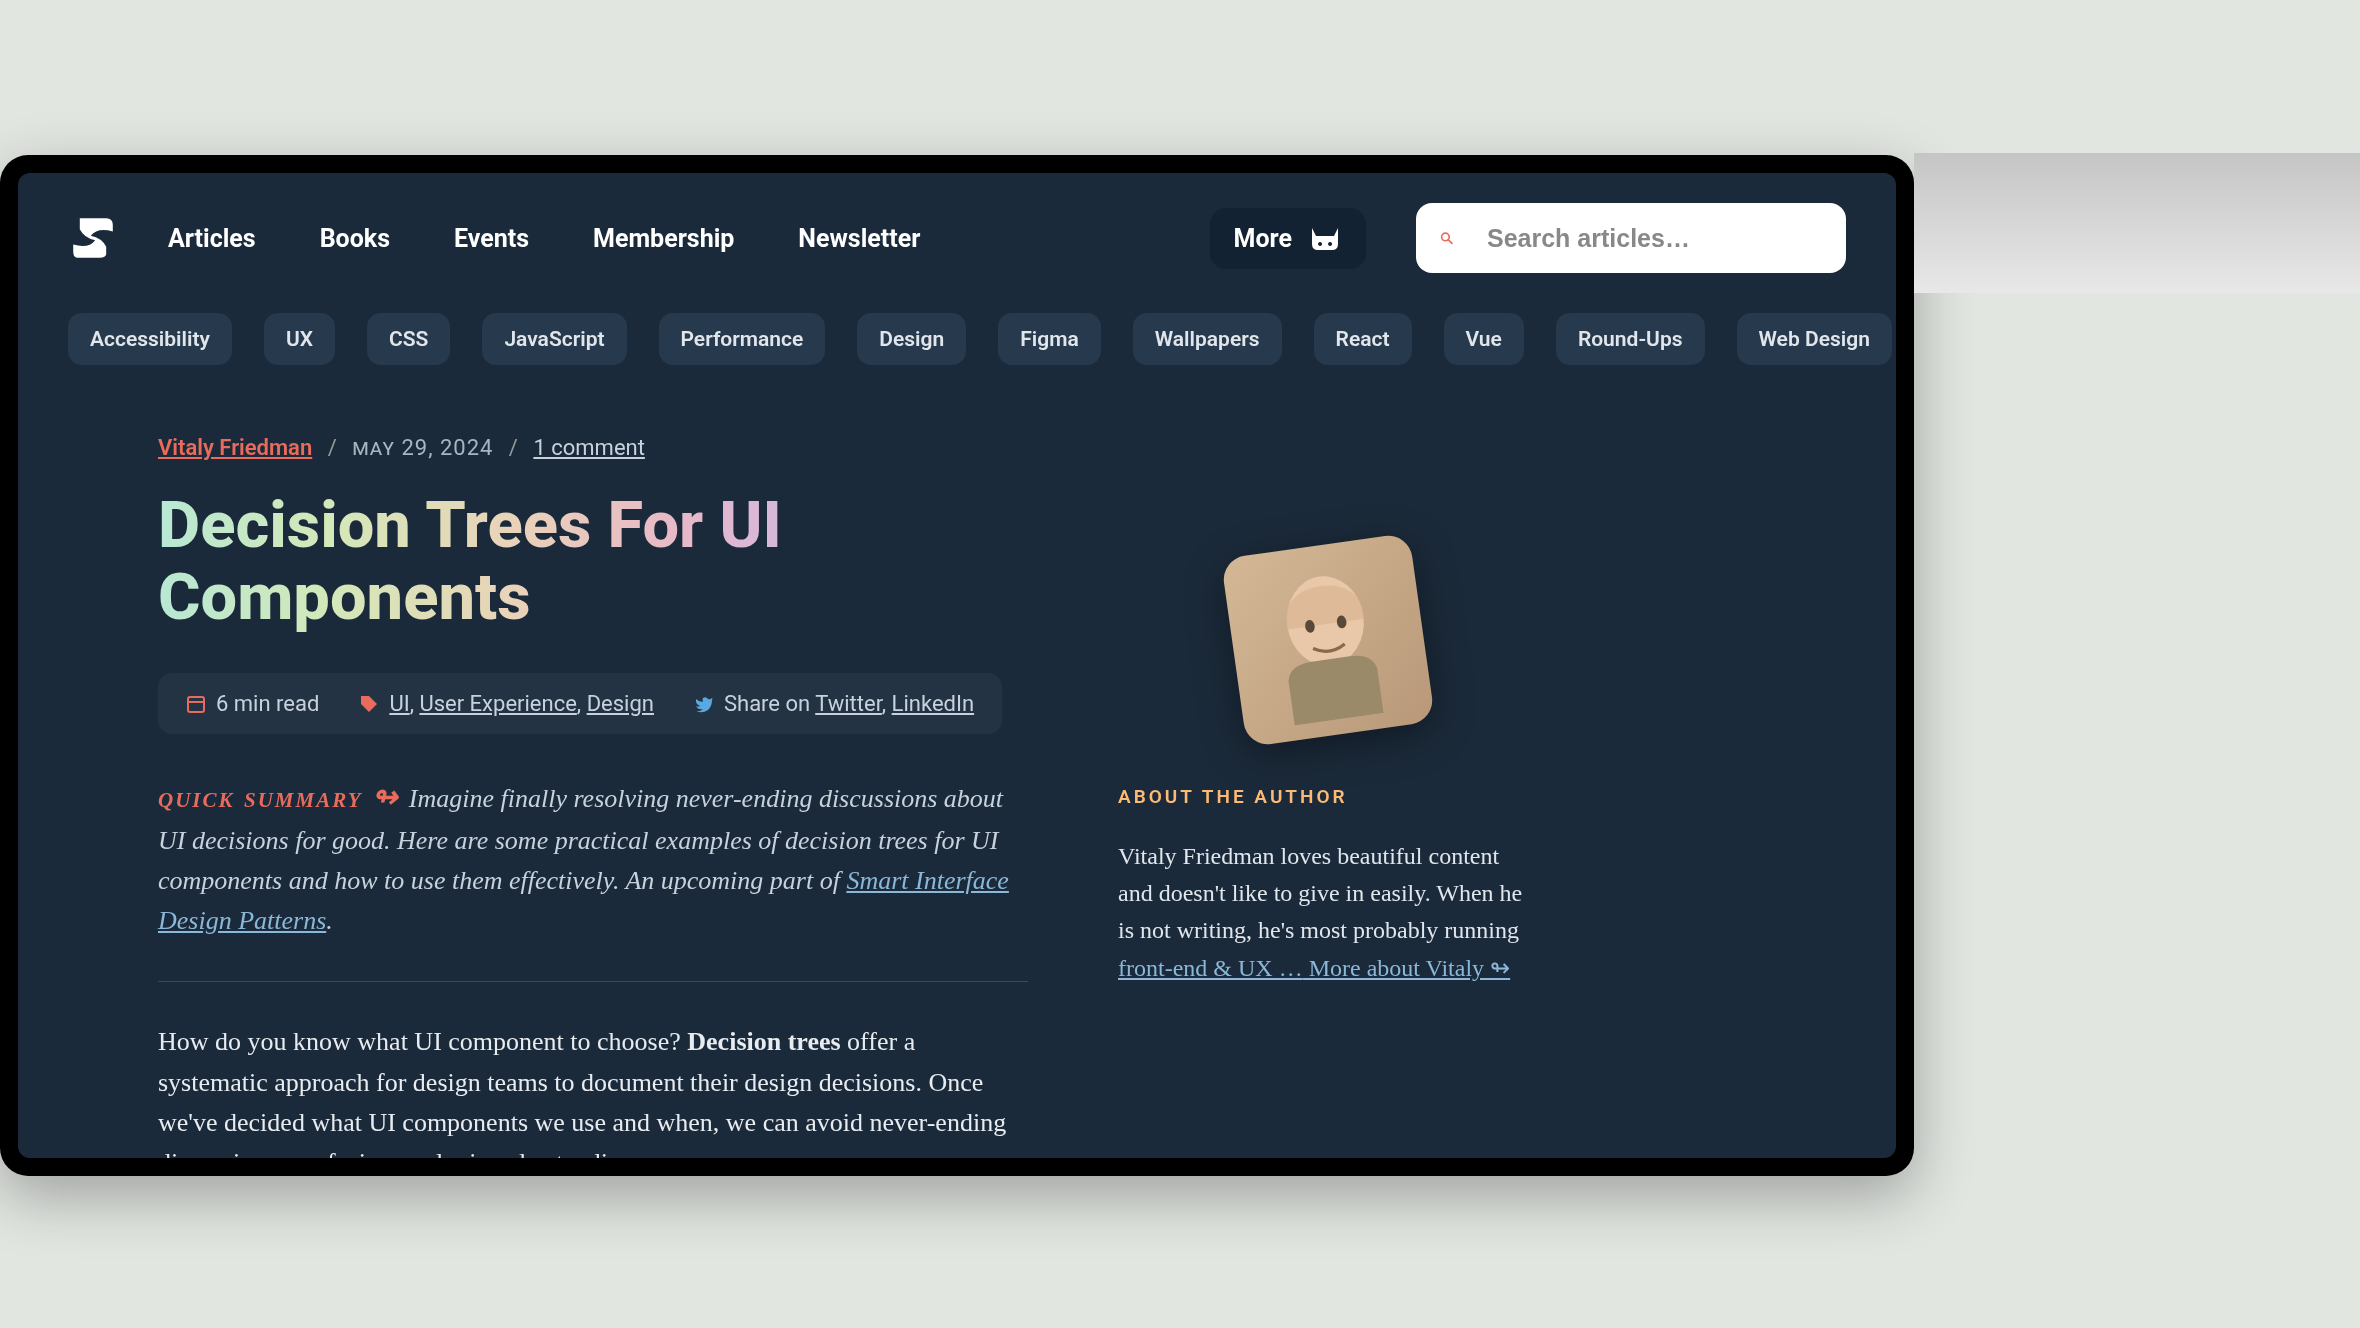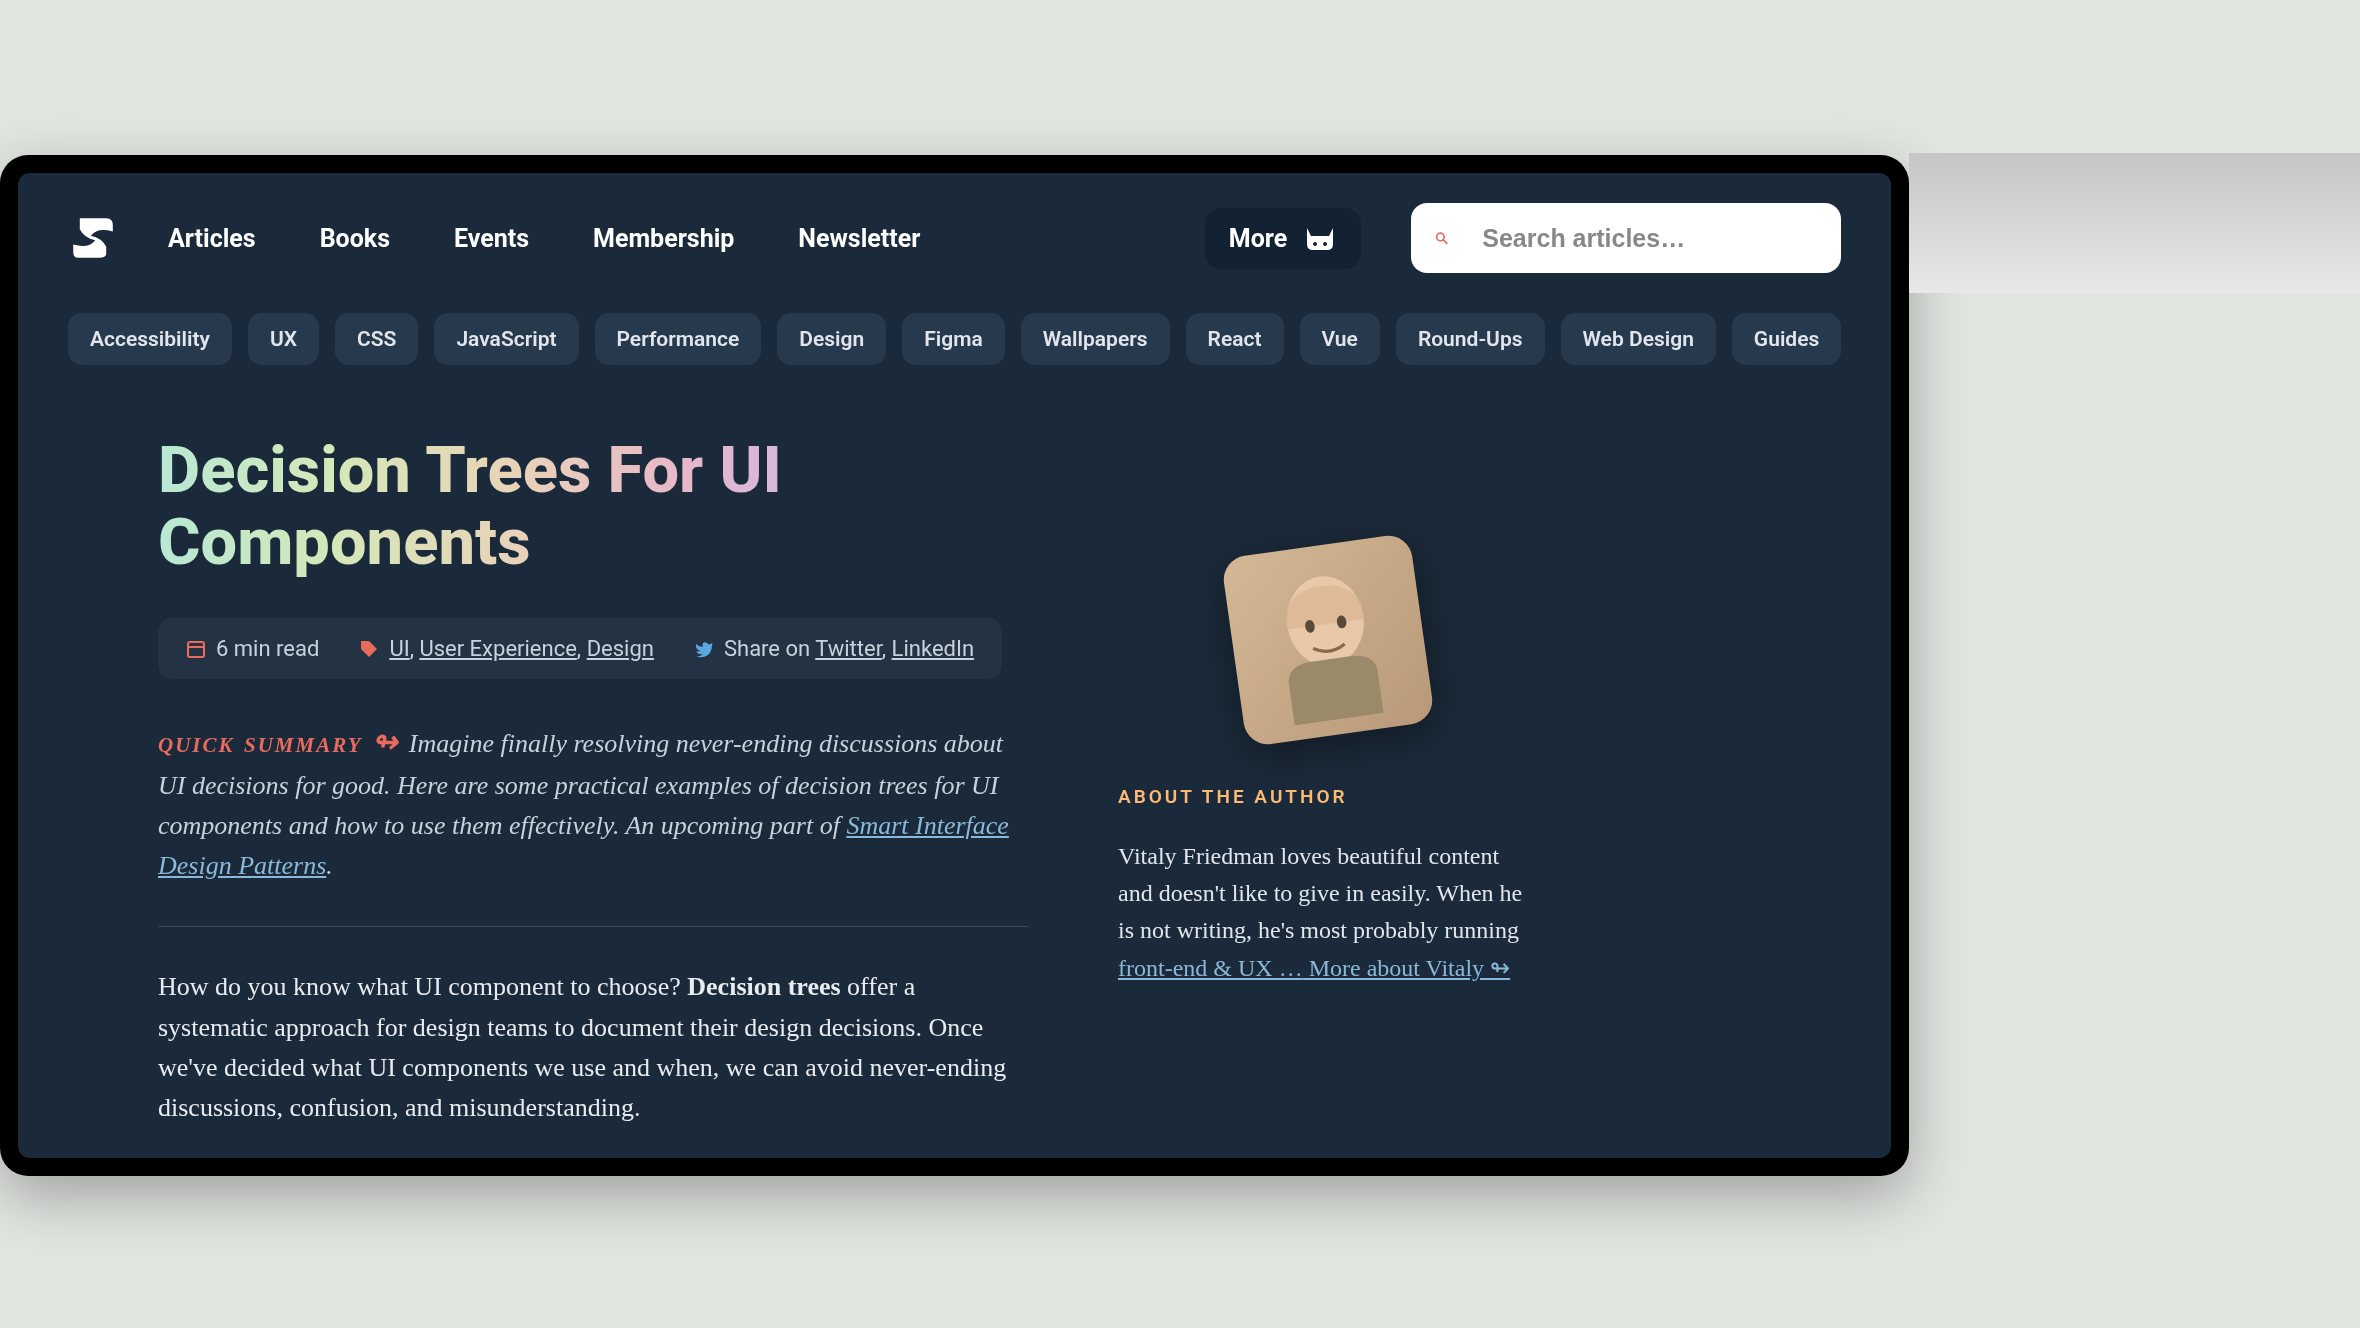--- a/index.html
+++ b/index.html
@@ -96,21 +96,21 @@
   font-weight: 600;
   color: #333;
   flex: 1;
   background: transparent;
 }
 .search-input::placeholder { color: #888; font-weight: 700; }
 
 
 .tags {
   display: flex;
-  gap: 16px;
+  gap: 32px;
   padding: 20px 50px;
   overflow: hidden;
 }
 .tag {
   background: #27394d;
   color: #e0e6ec;
   padding: 14px 22px;
   border-radius: 14px;
   font-size: 21px;
   font-weight: 600;
@@ -285,20 +285,27 @@
     <span class="tag">Vue</span>
     <span class="tag">Round-Ups</span>
     <span class="tag">Web Design</span>
     <span class="tag">Guides</span>
 
   </div>
 
   <div class="content">
     <div class="main">
 
+      <div class="meta-line">
+        <a class="author-link">Vitaly Friedman</a>
+        <span class="sep">/</span>
+        <span class="date">may 29, 2024</span>
+        <span class="sep">/</span>
+        <a class="comment-link">1 comment</a>
+      </div>
 
       <h1 class="title">Decision Trees For UI Components</h1>
 
       <div class="meta-bar">
         <span>
           <svg viewBox="0 0 20 20" class="red-icon">
                 <rect x="2" y="3" width="16" height="15" rx="2" stroke="#e86b5c" stroke-width="2" fill="none"></rect>
                 <line x1="2" y1="8" x2="18" y2="8" stroke="#e86b5c" stroke-width="2"></line>
               </svg><span>6 min read</span>
         </span>

